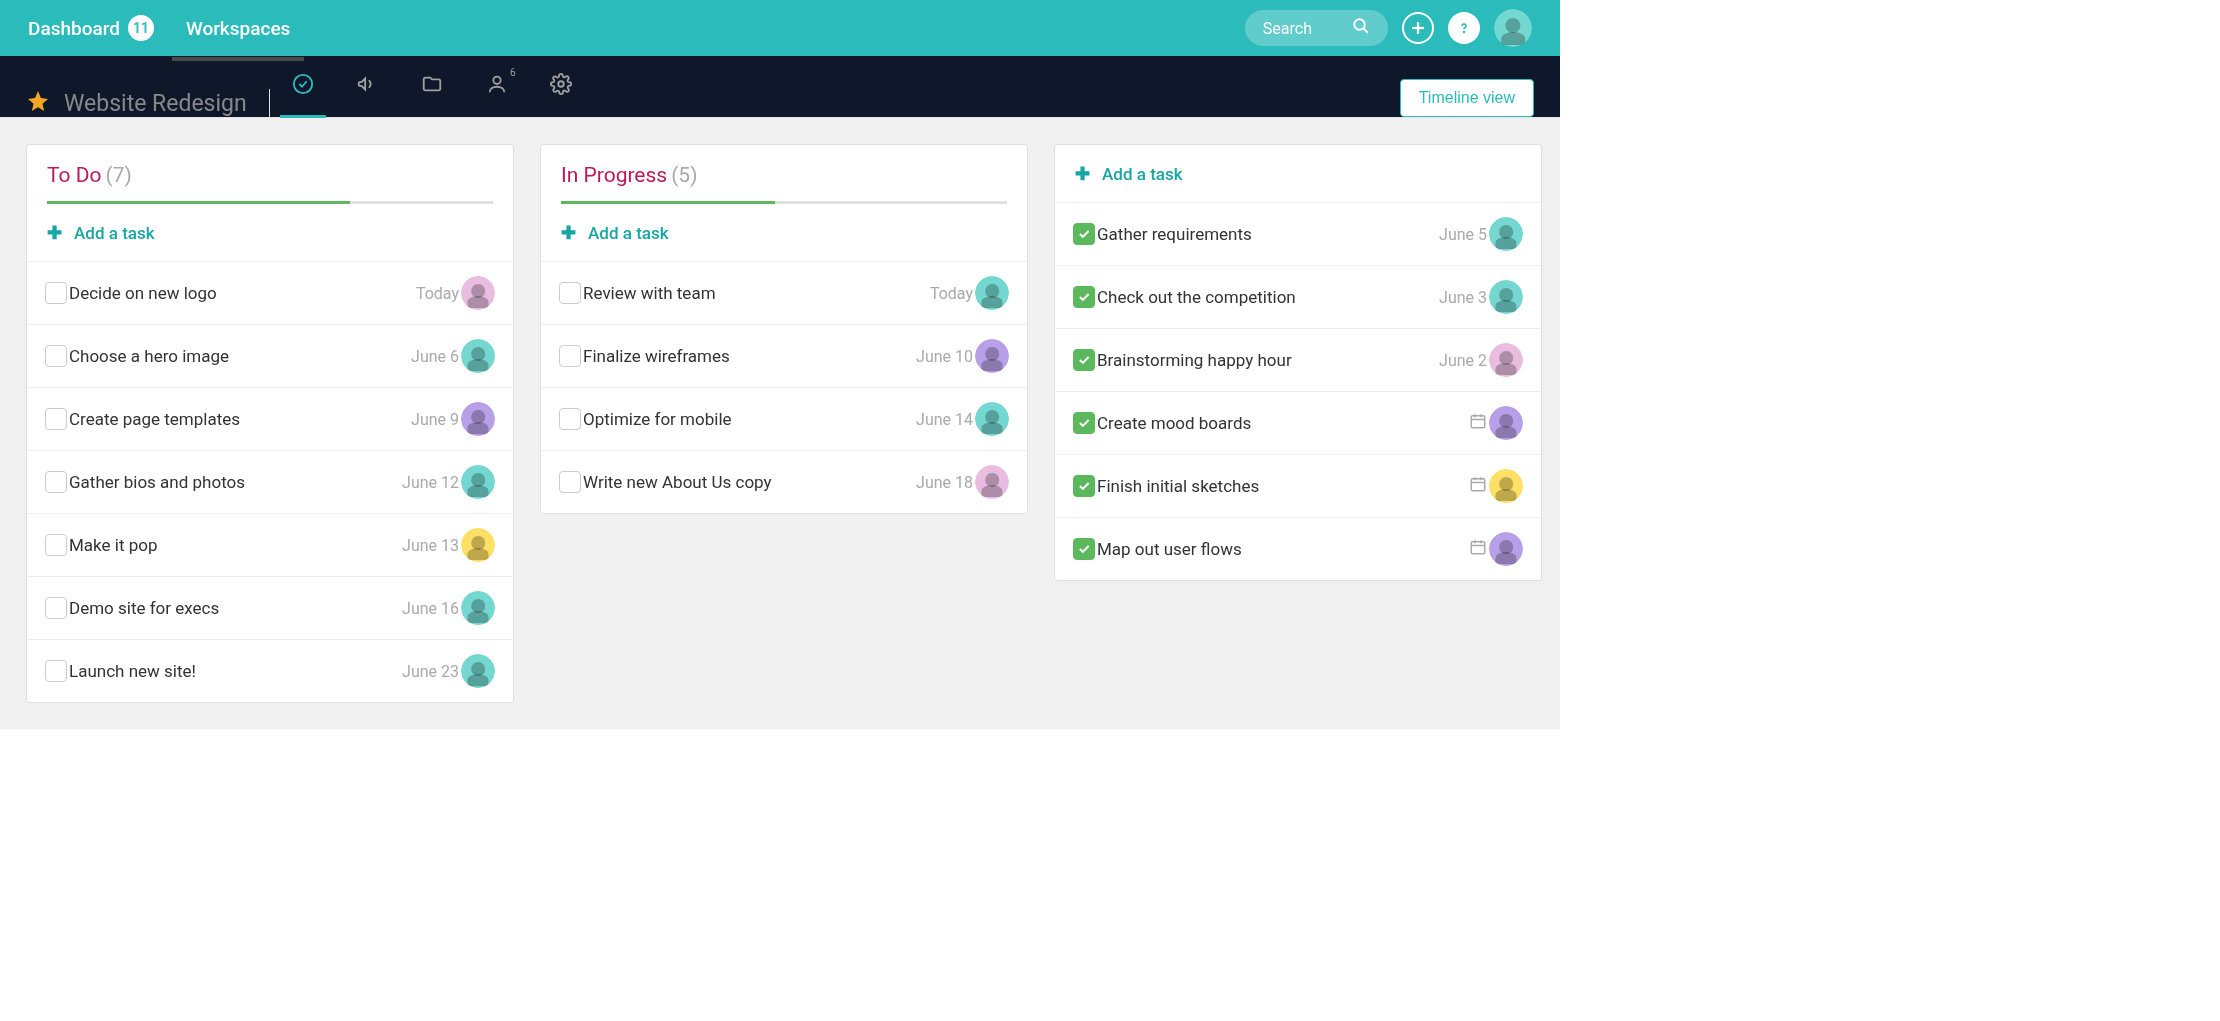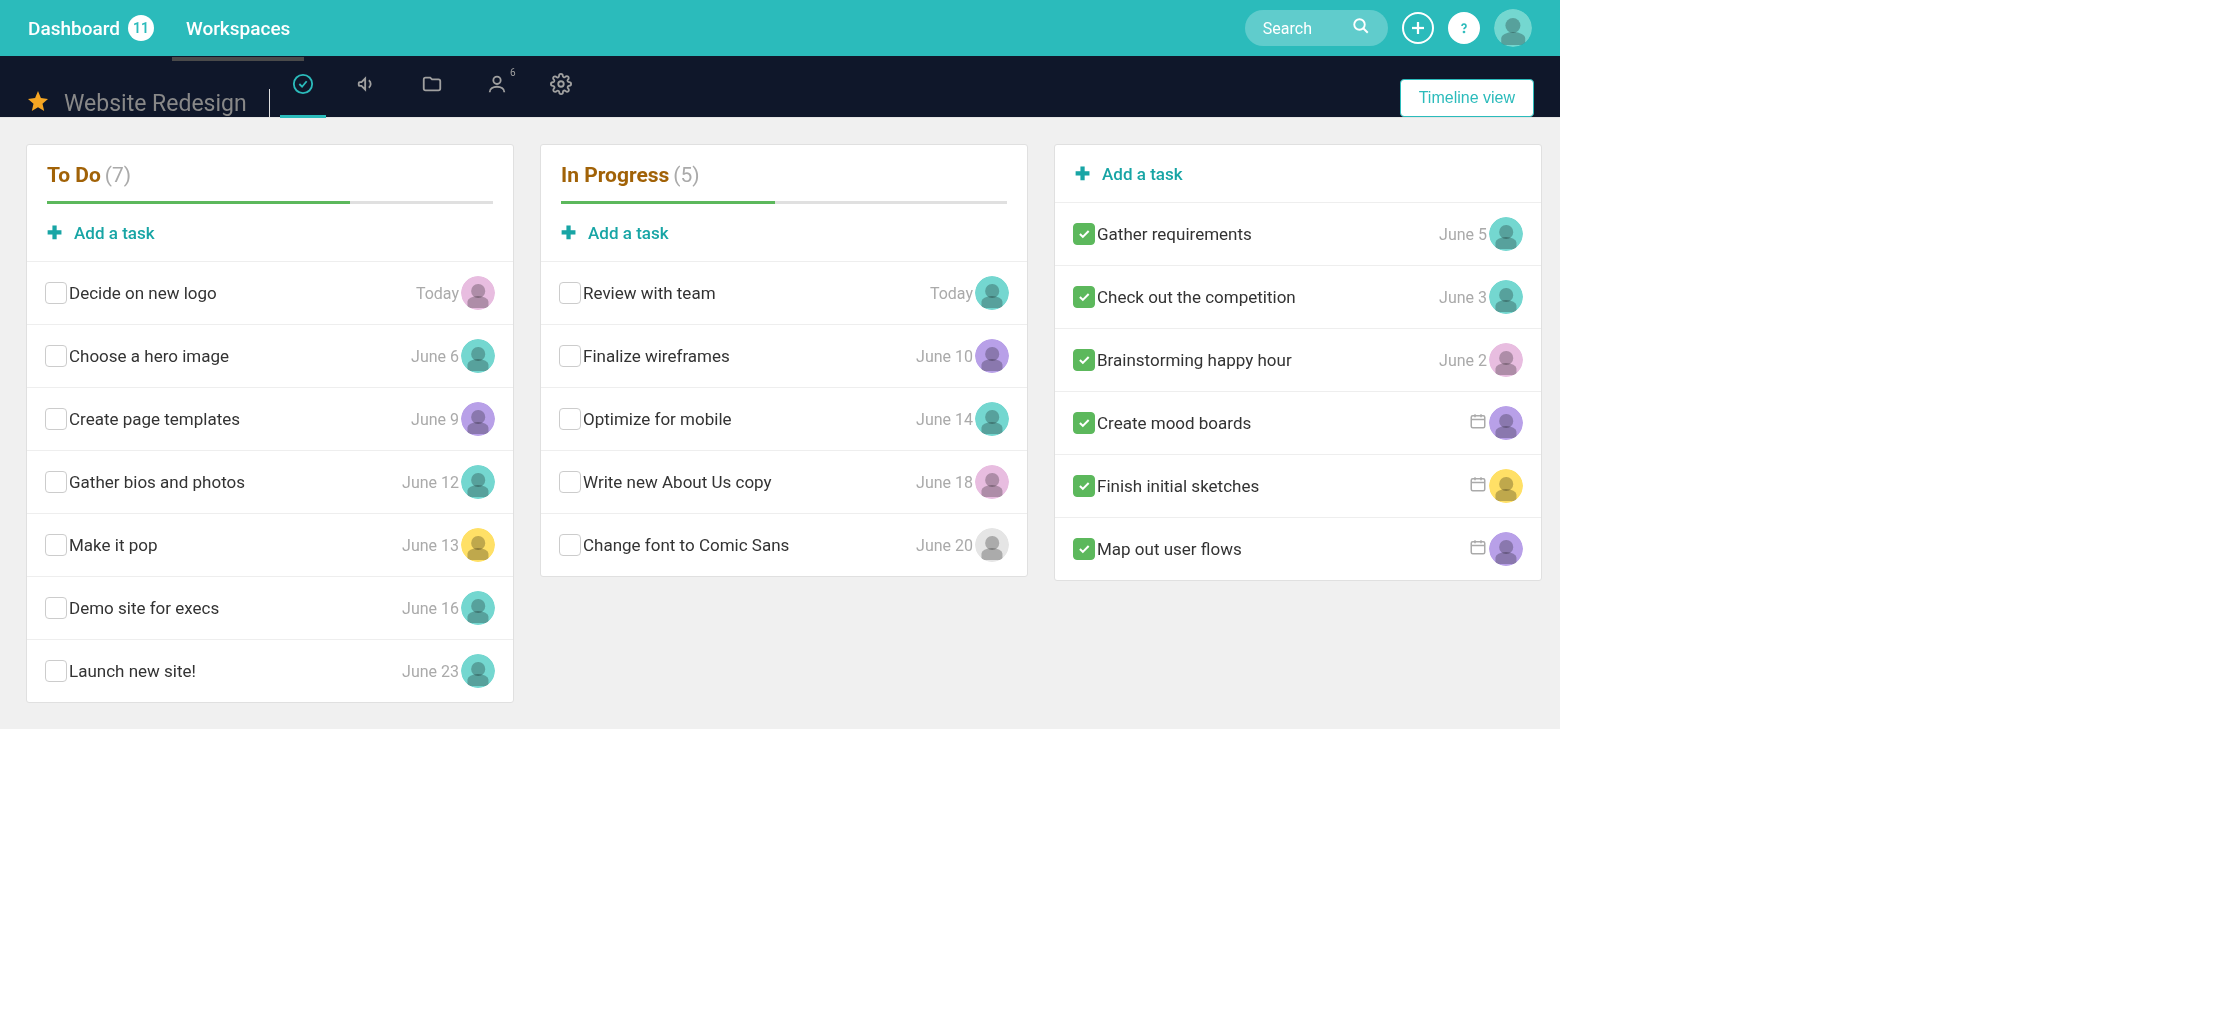--- a/index.html
+++ b/index.html
@@ -24,21 +24,21 @@
   .tool-icons { display: flex; gap: 42px; align-items: center; }
   .tool-icon { color: #a0a0a0; cursor: pointer; position: relative; padding: 18px 0; }
   .tool-icon.active { color: #2bbbbb; }
   .tool-icon.active::after { content:''; position: absolute; bottom: -1px; left: -12px; right: -12px; height: 3px; background: #2bbbbb; }
   .tool-icon .sup { position: absolute; top: 12px; right: -8px; font-size: 10px; color: #a0a0a0; }
   .timeline-btn { margin-left: auto; border: 1px solid #2bbbbb; color: #2bbbbb; background: #fff; border-radius: 4px; padding: 9px 18px; font-size: 16px; font-weight: 500; cursor: pointer; }
   
   .board { background: #f0f0f0; padding: 26px; display: flex; gap: 26px; align-items: flex-start; min-height: 580px; }
   .column { background: #fff; border: 1px solid #e0e0e0; border-radius: 3px; width: 488px; flex-shrink: 0; }
   .col-header { padding: 18px 20px 0 20px; }
-  .col-title { font-size: 21px; font-weight: 700; color: #a16207; }
+  .col-title { font-size: 21px; font-weight: 400; color: #be185d; }
   .col-count { color: #aaa; font-weight: 400; }
   .progress-track { height: 3px; background: #e0e0e0; margin-top: 14px; position: relative; }
   .progress-fill { height: 100%; background: #5cb85c; position: absolute; top: 0; left: 0; }
   .add-task { padding: 18px 20px; color: #18a5a5; font-weight: 500; cursor: pointer; display: flex; align-items: center; gap: 12px; font-size: 17px; }
   .add-task-icon { font-weight: 700; font-size: 18px; }
   .task-list { border-top: 1px solid #eee; }
   .task-row { display: flex; align-items: center; padding: 14px 18px; border-bottom: 1px solid #eee; gap: 2px; cursor: pointer; }
   .task-row:last-child { border-bottom: none; }
   .checkbox { width: 22px; height: 22px; border: 1.5px solid #ccc; border-radius: 4px; flex-shrink: 0; display: flex; align-items: center; justify-content: center; }
   .checkbox.checked { background: #5cb85c; border-color: #5cb85c; }
@@ -239,28 +239,20 @@
           </div>
         </div>
         <div class="task-row">
           <div class="checkbox"></div>
           <span class="task-title">Write new About Us copy</span>
           <span class="task-date">June 18</span>
           <div class="task-avatar">
             <div class="pa" style="background: rgb(232, 189, 224);"></div>
           </div>
         </div>
-        <div class="task-row">
-          <div class="checkbox"></div>
-          <span class="task-title">Change font to Comic Sans</span>
-          <span class="task-date">June 20</span>
-          <div class="task-avatar">
-            <div class="pa" style="background: rgb(229, 229, 229);"></div>
-          </div>
-        </div>
       </div>
     </div>
     <div class="column">
       <div class="add-task">
         <span class="add-task-icon">✚</span>
         <span>Add a task</span>
       </div>
       <div class="task-list">
         <div class="task-row">
           <div class="checkbox checked">

